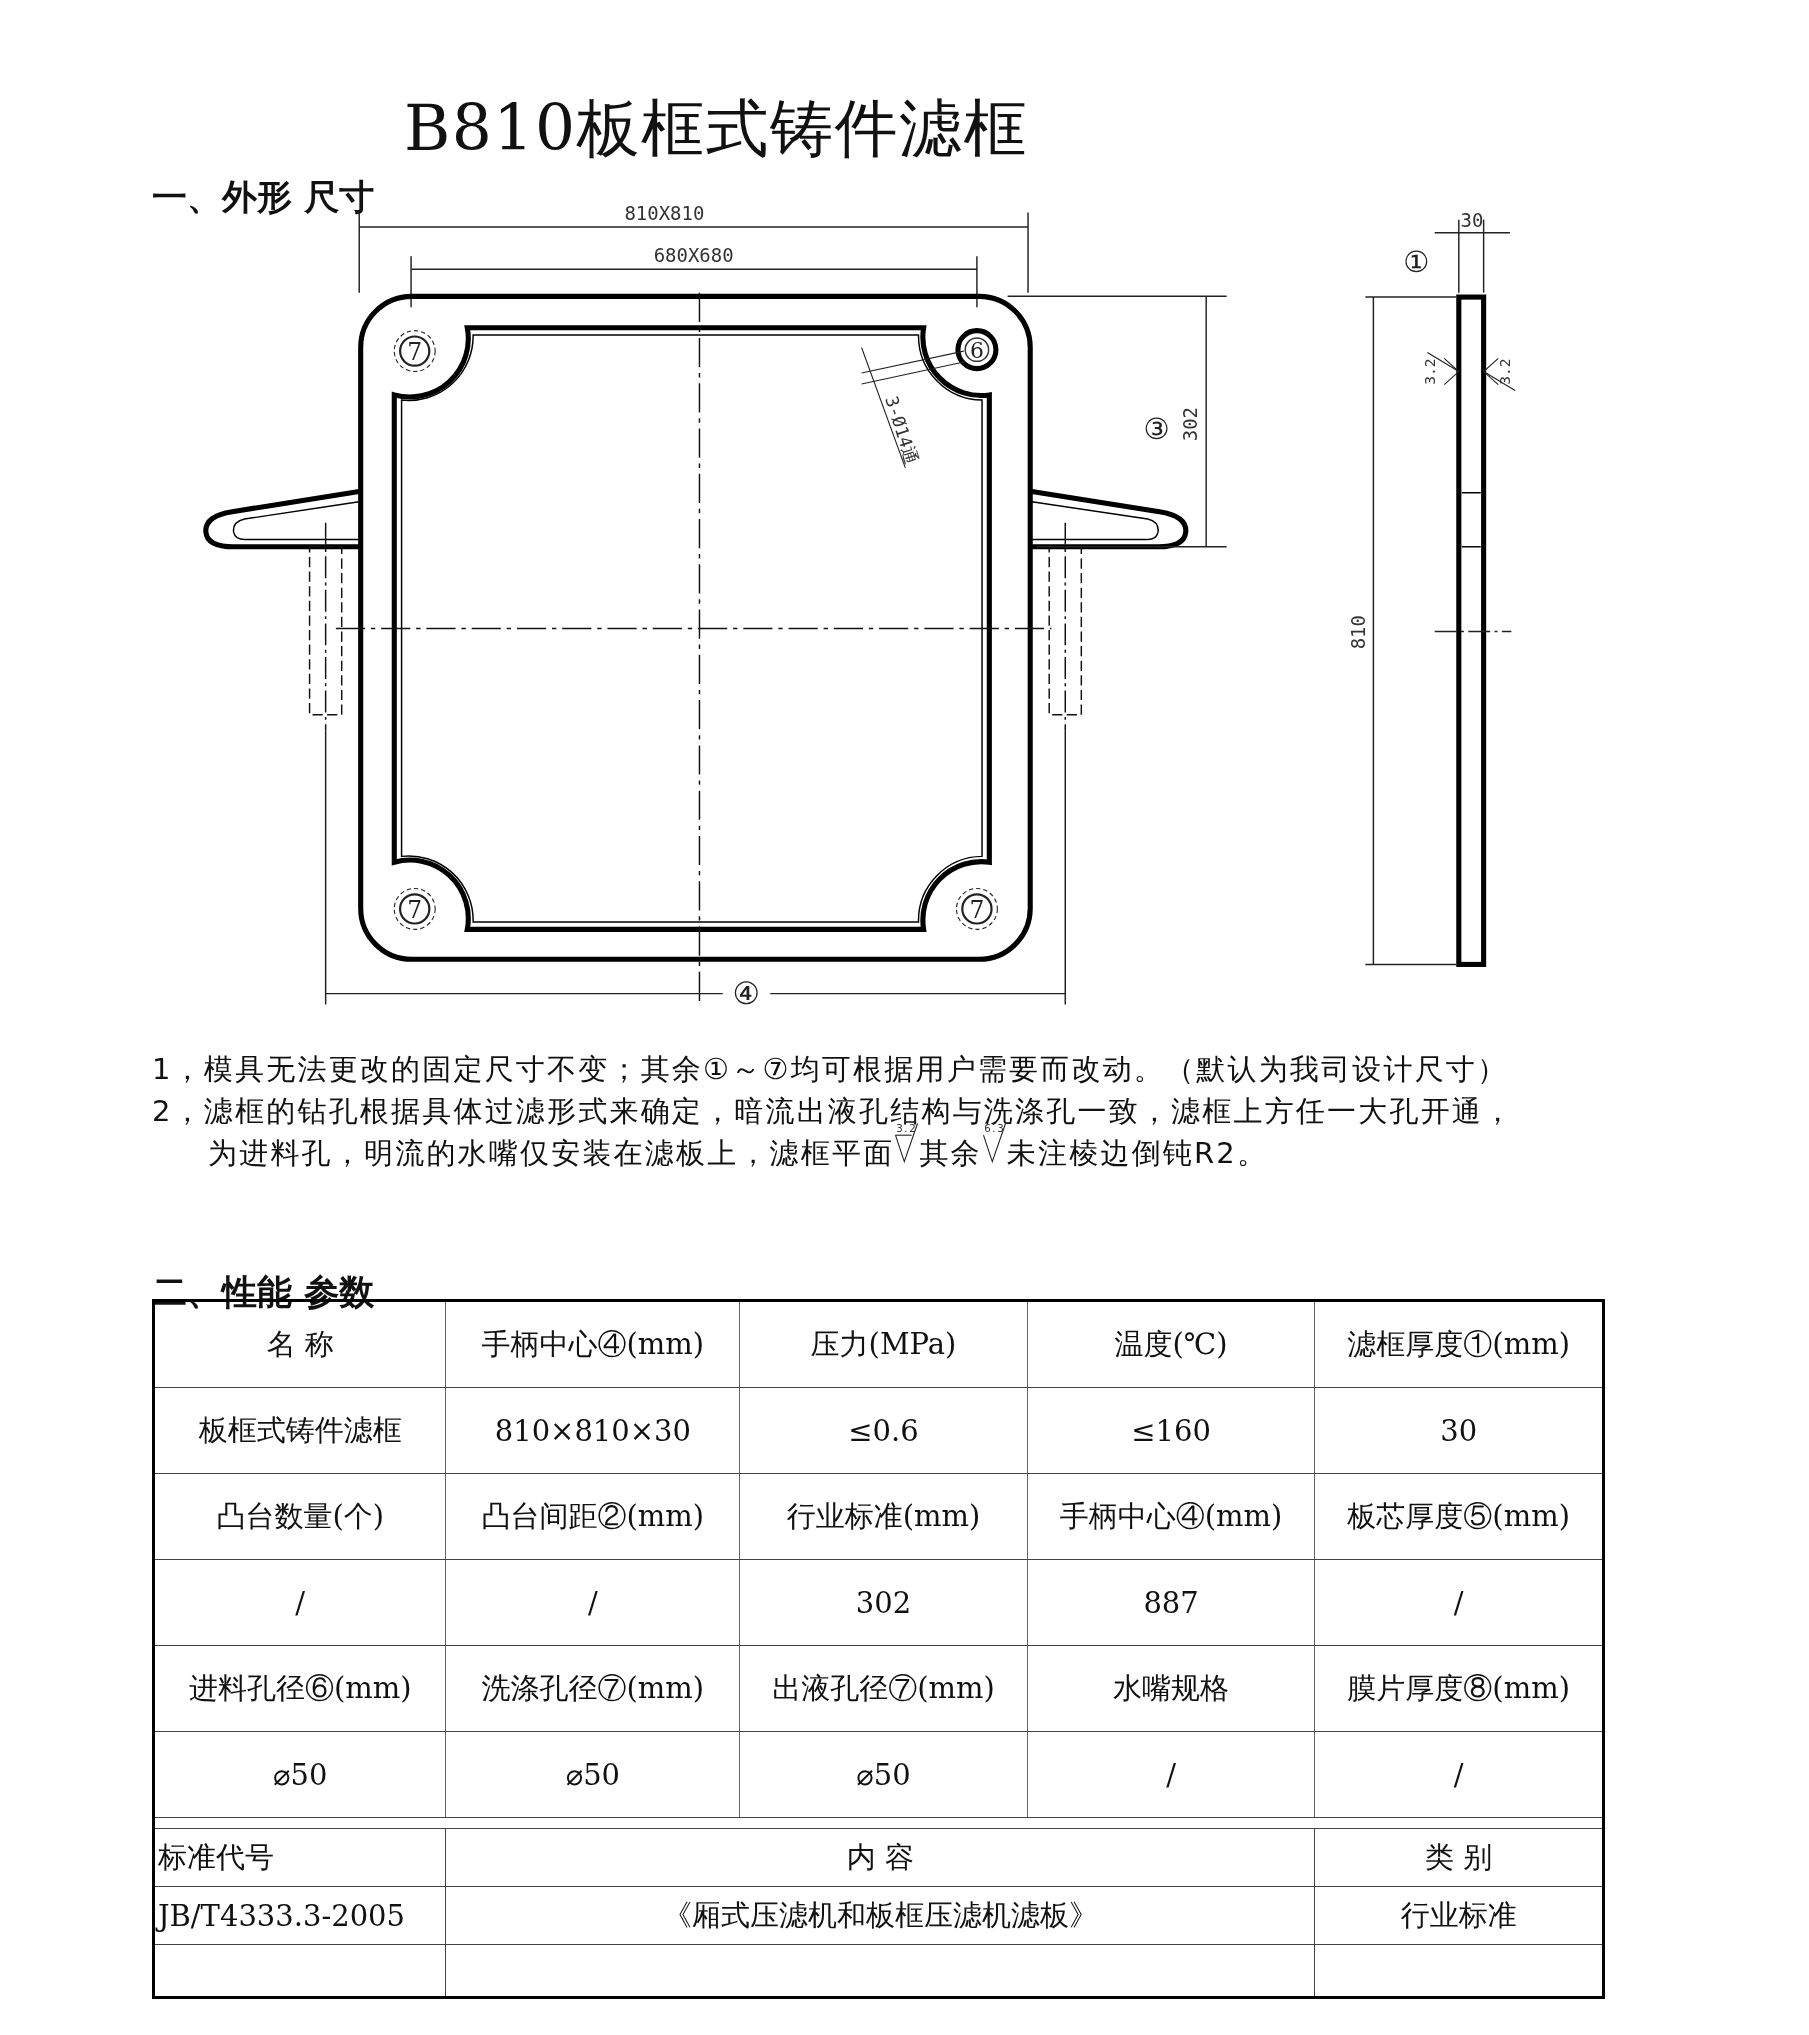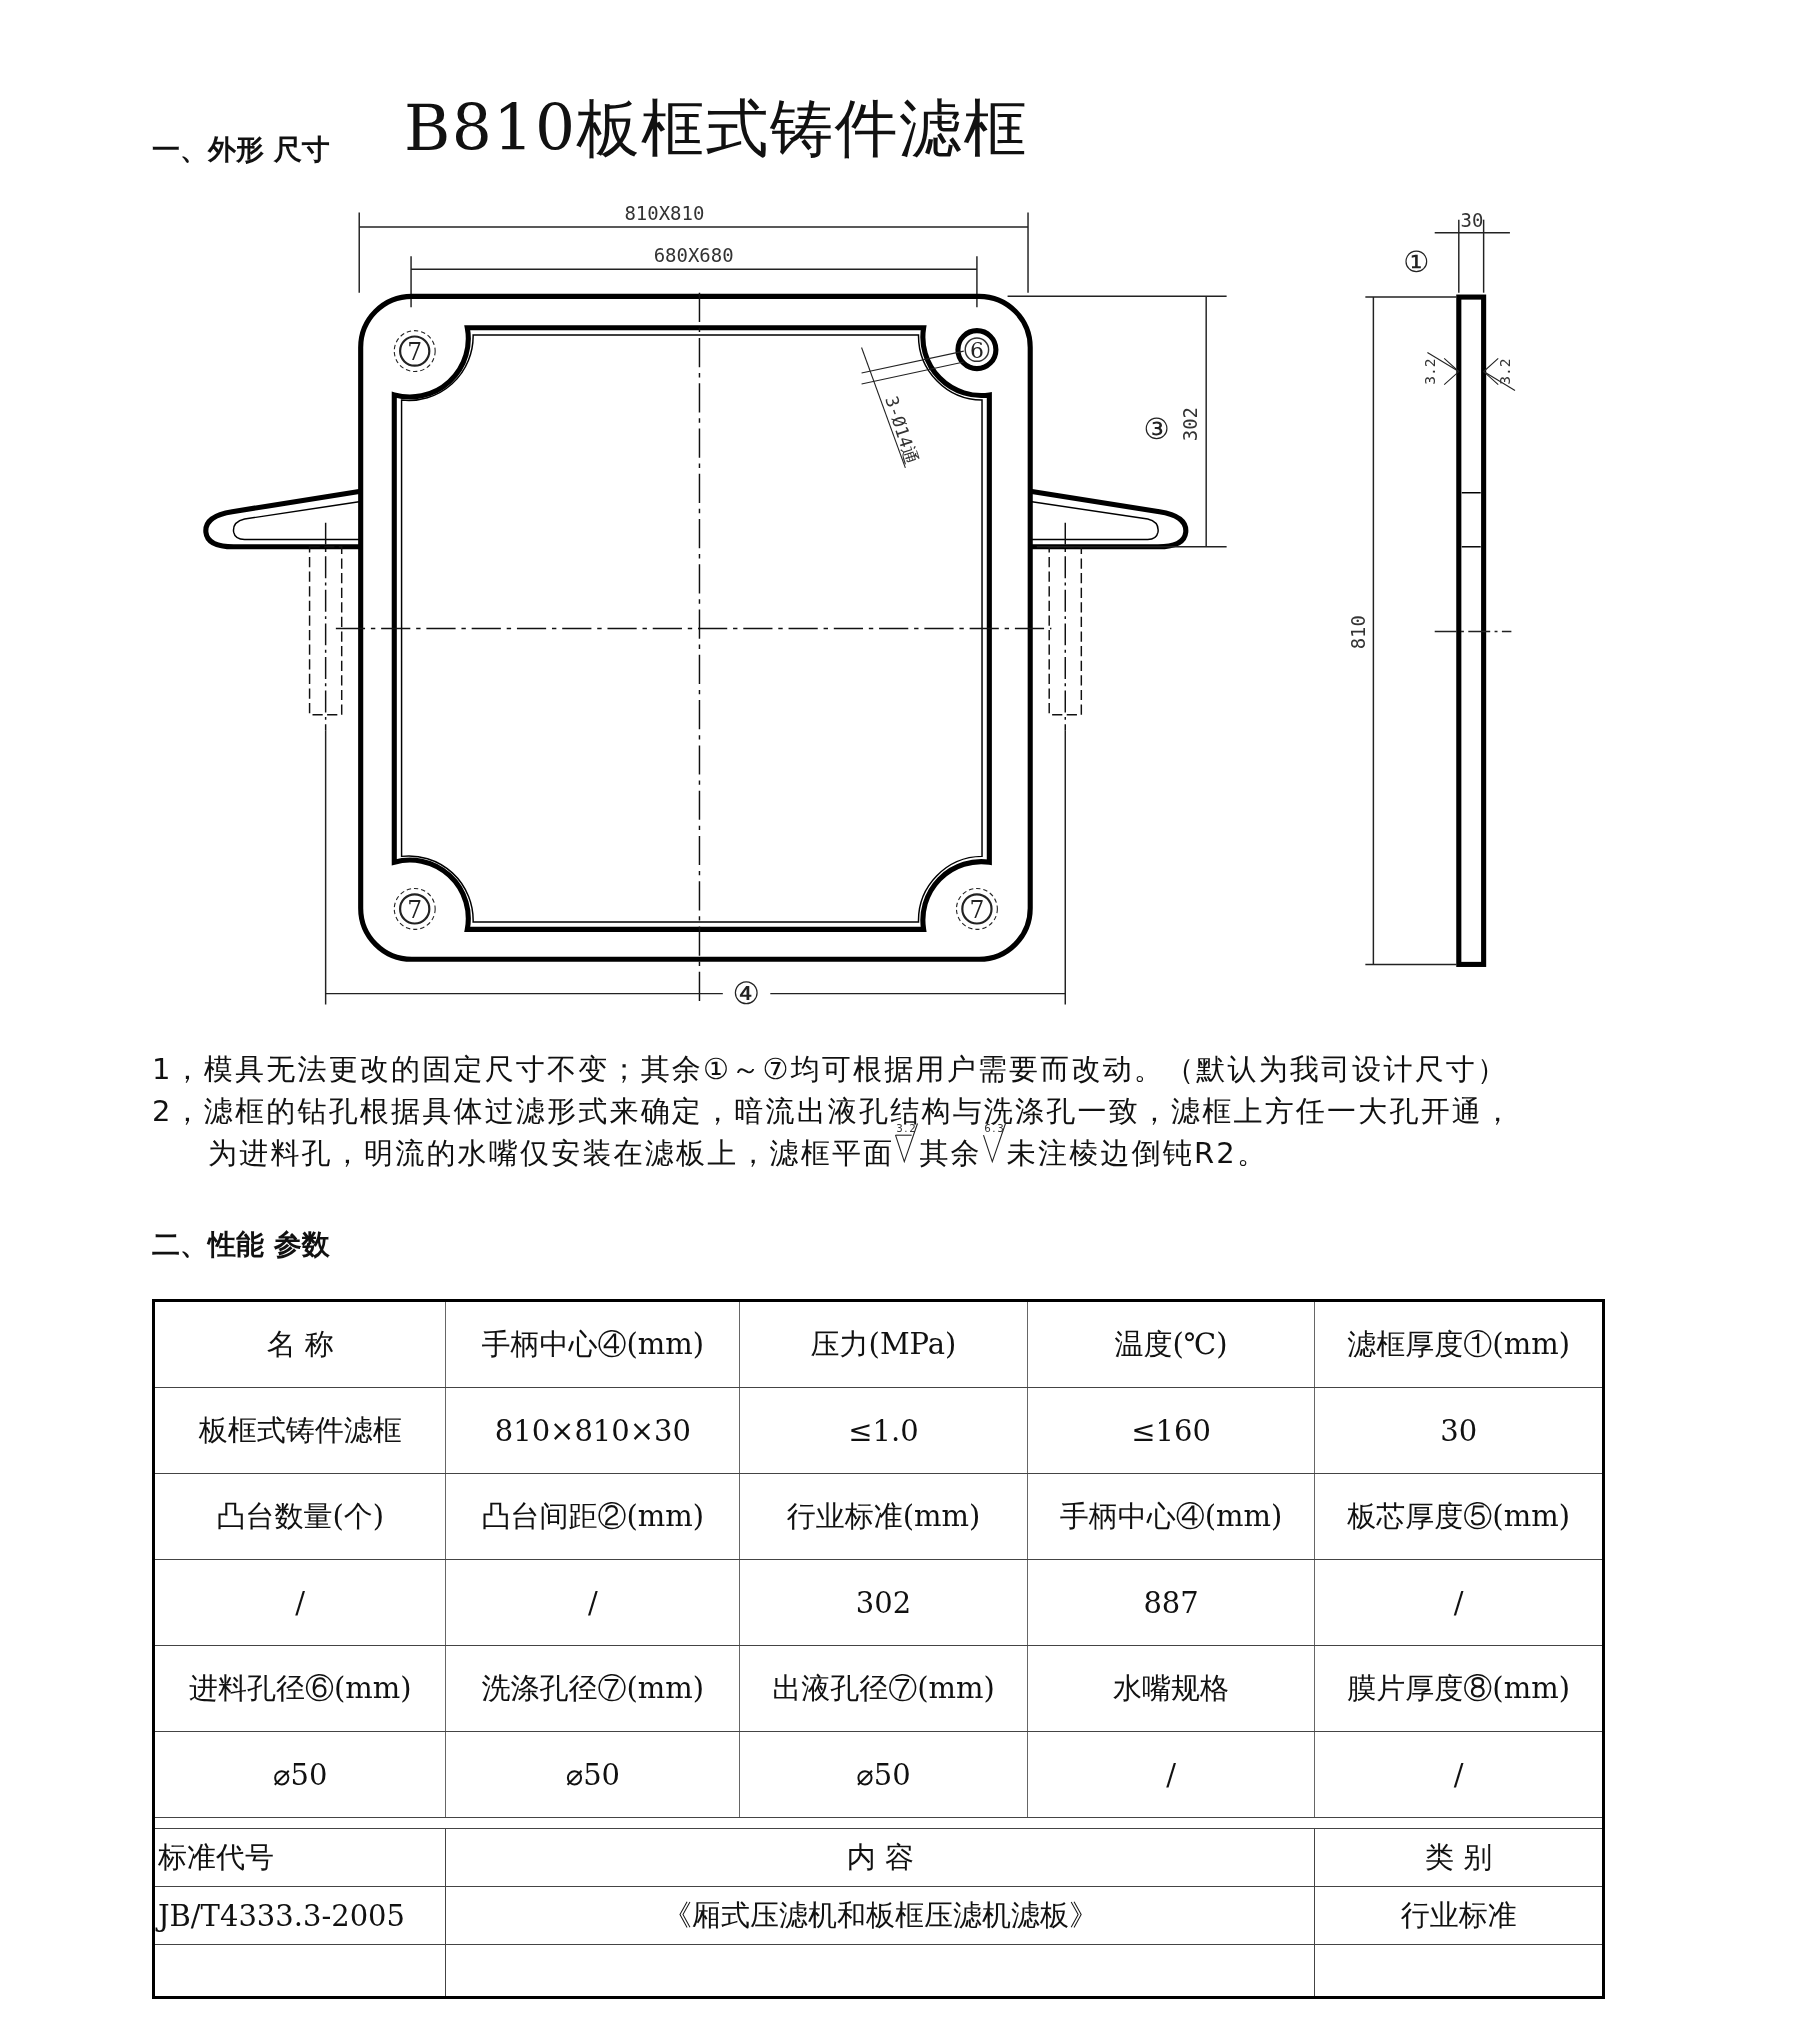--- a/index.html
+++ b/index.html
@@ -1,19 +1,19 @@
 <!DOCTYPE html>
 <html style="font-size:11.7px"><head>
 <meta charset="utf-8">
 <style>
   html, body { margin:0; padding:0; background:#ffffff; }
   body { width:1810px; height:2035px; position:relative; overflow:hidden; font-family:"DejaVu Serif", serif; color:#111; }
   .abs { position:absolute; }
   .title { left:0; width:1432px; top:86px; text-align:center; font-size:63px; font-family:"DejaVu Serif", serif; letter-spacing:1.5px; }
-  .section-h { font-size:28px; font-family:"DejaVu Serif", serif; font-weight:bold; }
+  .section-h { font-size:35px; font-family:"DejaVu Serif", serif; font-weight:bold;margin-top:43px; }
   .drawing { left:0; top:183px; }
   .note { font-size:29px; font-family:"DejaVu Sans", sans-serif; left:152px; letter-spacing:2.2px; white-space:nowrap; }
   .rough { display:inline-block; position:relative; width:25px; height:32px; vertical-align:-2.9px; }
   .rough svg { position:absolute; left:0; top:-11.7px; }
   table.spec { position:absolute; left:152px; top:1299px; width:1453px; border-collapse:collapse; border:3.7px solid #000; font-family:"DejaVu Serif", serif; }
   table.spec td { border:1.5px solid #444; text-align:center; font-size:29px; height:85px; padding:0; }
   table.spec td.v { border-left:0.7px solid #666; border-right:0.7px solid #666; }
   table.spec tr.gap td { height:10.2px; }
   table.spec tr.std td { height:57px; }
   table.spec tr.empty td { height:51px; }
@@ -157,21 +157,21 @@
       <tr>
     <td class="v">名  称</td>
     <td class="v">手柄中心④(mm)</td>
     <td class="v">压力(MPa)</td>
     <td class="v">温度(℃)</td>
     <td class="v">滤框厚度①(mm)</td>
   </tr>
   <tr>
     <td class="v">板框式铸件滤框</td>
     <td class="v">810×810×30</td>
-    <td class="v">≤1.0</td>
+    <td class="v">≤0.6</td>
     <td class="v">≤160</td>
     <td class="v">30</td>
   </tr>
   <tr>
     <td class="v">凸台数量(个)</td>
     <td class="v">凸台间距②(mm)</td>
     <td class="v">行业标准(mm)</td>
     <td class="v">手柄中心④(mm)</td>
     <td class="v">板芯厚度⑤(mm)</td>
   </tr>

